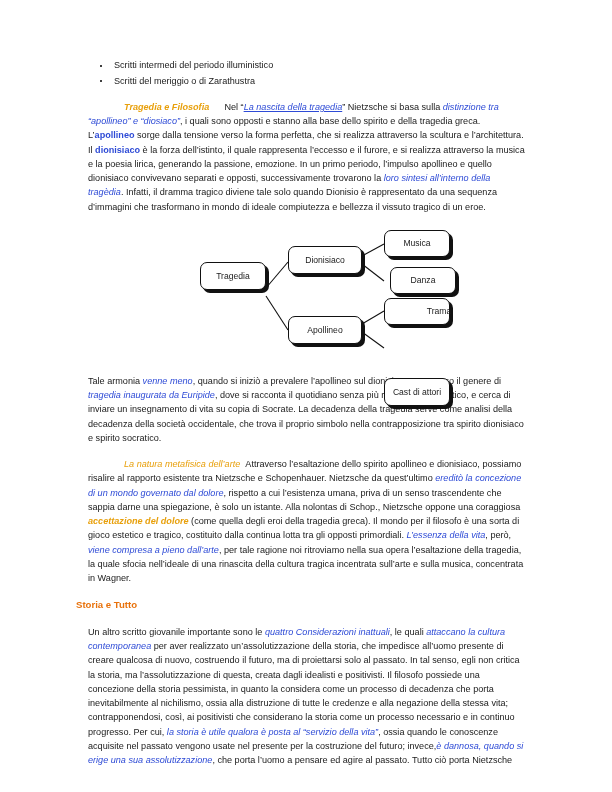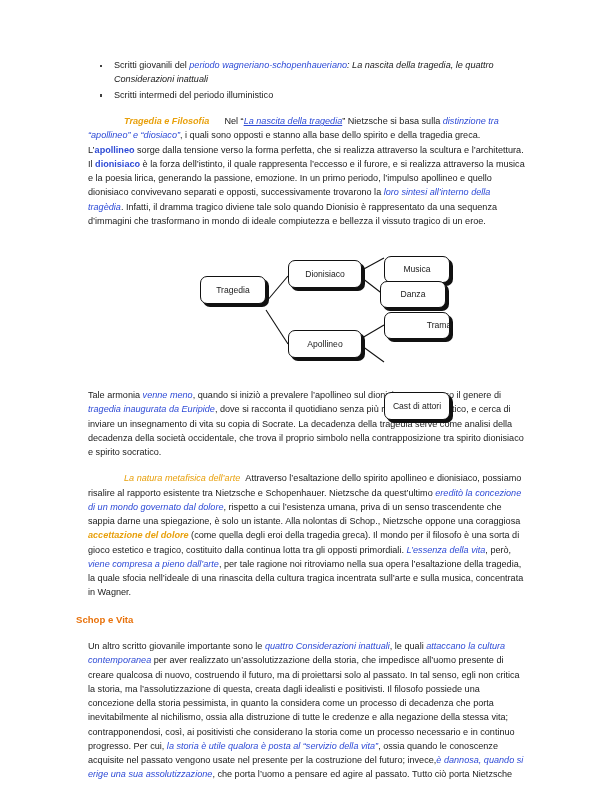--- a/index.html
+++ b/index.html
@@ -95,25 +95,25 @@
   }
 </style>
 </head>
 <body>
 
 <div class="page">
 
   <ul class="bullets">
     <li>
       <span class="sq"></span>
-      <span><span>Scritti giovanili del </span><span class="bl">periodo wagneriano-schopenhaueriano</span><span style="font-style:italic">: La nascita della tragedia, le quattro Considerazioni inattuali</span></span>
+      <span>Scritti intermedi del periodo illuministico</span>
     </li>
     <li>
       <span class="sq"></span>
-      <span>Scritti intermedi del periodo illuministico</span>
+      <span>Scritti del meriggio o di Zarathustra</span>
     </li>
   </ul>
 
 
   <p class="body">
     <span class="indent"></span><span class="lead-or">Tragedia e Filosofia</span>&nbsp;&nbsp;&nbsp;&nbsp;&nbsp;&nbsp;<span>Nel “</span><span class="bl-u">La nascita della tragedia</span><span>” Nietzsche si basa sulla </span><span class="bl">distinzione tra “apollineo” e “diosiaco”</span><span>, i quali sono opposti e stanno alla base dello spirito e della tragedia greca. L’</span><span class="bl-b">apollineo</span><span> sorge dalla tensione verso la forma perfetta, che si realizza attraverso la scultura e l’architettura. Il </span><span class="bl-b">dionisiaco</span><span> è la forza dell’istinto, il quale rappresenta l’eccesso e il furore, e si realizza attraverso la musica e la poesia lirica, generando la passione, emozione. In un primo periodo, l’impulso apollineo e quello dionisiaco convivevano separati e opposti, successivamente trovarono la </span><span class="bl">loro sintesi all’interno della tragèdia</span><span>. Infatti, il dramma tragico diviene tale solo quando Dionisio è rappresentato da una sequenza d’immagini che trasformano in mondo di  ideale compiutezza e bellezza il vissuto tragico di un eroe.</span>
   </p>
 
   <div class="diagram">
     <svg width="464" height="136" viewBox="0 0 464 136">
@@ -132,44 +132,44 @@
     </div>
 
     <div class="node" style="left:212px; top:20px; width:74px; height:28px;">
       <span>Dionisiaco</span>
     </div>
 
     <div class="node" style="left:212px; top:90px; width:74px; height:28px;">
       <span>Apollineo</span>
     </div>
 
-    <div class="node" style="left:308px; top:16px; width:66px; height:27px;">
+    <div class="node" style="left:308px; top:4px; width:66px; height:27px;">
       <span>Musica</span>
     </div>
 
-    <div class="node" style="left:304px; top:41px; width:66px; height:27px;">
+    <div class="node" style="left:314px; top:41px; width:66px; height:27px;">
       <span>Danza</span>
     </div>
 
     <div class="node" style="left:308px; top:72px; width:66px; height:27px;padding-left:44px;">
       <span>Trama</span>
     </div>
 
     <div class="node" style="left:308px; top:104px; width:66px; height:28px;margin-top:48px;">
       <span>Cast di attori</span>
     </div>
   </div>
 
   <p class="body">
     <span>Tale armonia </span><span class="bl">venne meno</span><span>, quando si iniziò a prevalere l’apollineo sul dionisiaco, attraverso il genere di </span><span class="bl">tragedia inaugurata da Euripide</span><span>, dove si racconta il quotidiano senza più ricorrere al fantastico, e cerca di inviare un insegnamento di vita su copia di Socrate. La decadenza della tragedia serve come analisi della decadenza della società occidentale, che trova il proprio simbolo nella contrapposizione tra spirito dionisiaco e spirito socratico.</span>
   </p>
 
   <p class="body">
     <span class="indent"></span><span class="or-h">La natura metafisica dell’arte</span>&nbsp;&nbsp;<span>Attraverso l’esaltazione dello spirito apollineo e dionisiaco, possiamo risalire al rapporto esistente tra Nietzsche e Schopenhauer. Nietzsche da quest’ultimo </span><span class="bl">ereditò la concezione di un mondo governato dal dolore</span><span>, rispetto a cui l’esistenza umana, priva di un senso trascendente che sappia darne una spiegazione, è solo un istante. Alla nolontas di Schop.,  Nietzsche oppone una coraggiosa </span><span class="or-i">accettazione del dolore</span><span> (come quella degli eroi della tragedia greca). Il mondo per il filosofo è una sorta di gioco estetico e tragico, costituito dalla continua lotta tra gli opposti primordiali. </span><span class="bl">L’essenza della vita</span><span>, però, </span><span class="bl">viene compresa a pieno dall’arte</span><span>, per tale ragione noi ritroviamo nella sua opera l’esaltazione della tragedia, la quale sfocia nell’ideale di una rinascita della cultura tragica incentrata sull’arte e sulla musica, concentrata in Wagner.</span>
   </p>
 
-  <div class="h-sec tight">Schop e Vita</div>
+  <div class="h-sec tight">Storia e Tutto</div>
 
   <p class="body">
     <span>Un altro scritto giovanile importante sono le </span><span class="bl">quattro Considerazioni inattuali</span><span>, le quali </span><span class="bl">attaccano la cultura contemporanea</span><span> per aver realizzato un’assolutizzazione della storia, che impedisce all’uomo presente di creare qualcosa di nuovo, costruendo il futuro, ma di proiettarsi solo al passato. In tal senso, egli non critica la storia, ma l’assolutizzazione di questa, creata dagli idealisti e positivisti. Il filosofo possiede una concezione della storia pessimista, in quanto la considera come un processo di decadenza che porta inevitabilmente al nichilismo, ossia alla distruzione di tutte le credenze e alla negazione della stessa vita; contrapponendosi, così, ai positivisti che considerano la storia come un processo necessario e in continuo progresso. Per cui, </span><span class="bl">la storia è utile qualora è posta al “servizio della vita”</span><span>, ossia quando le conoscenze acquisite nel passato vengono usate nel presente per la costruzione del futuro; invece,</span><span class="bl">è dannosa, quando si erige una sua assolutizzazione</span><span>, che porta l’uomo a pensare ed agire al passato. Tutto ciò porta Nietzsche</span>
   </p>
 
 </div>
 
 </body></html>

